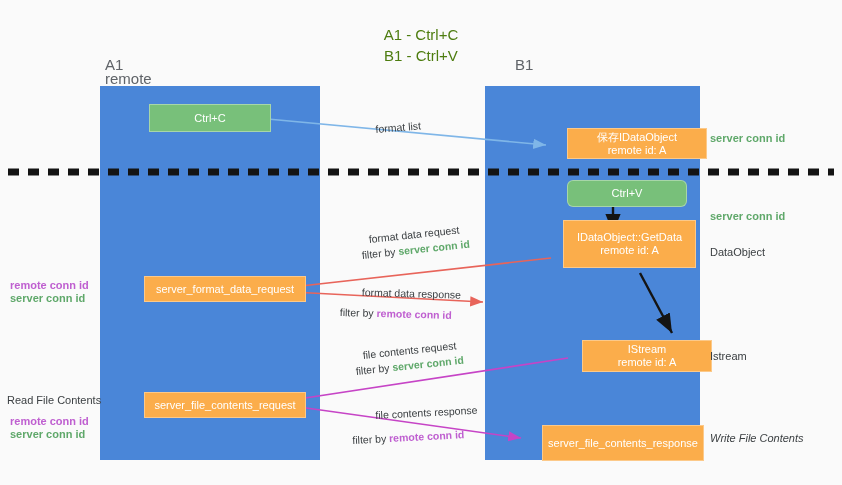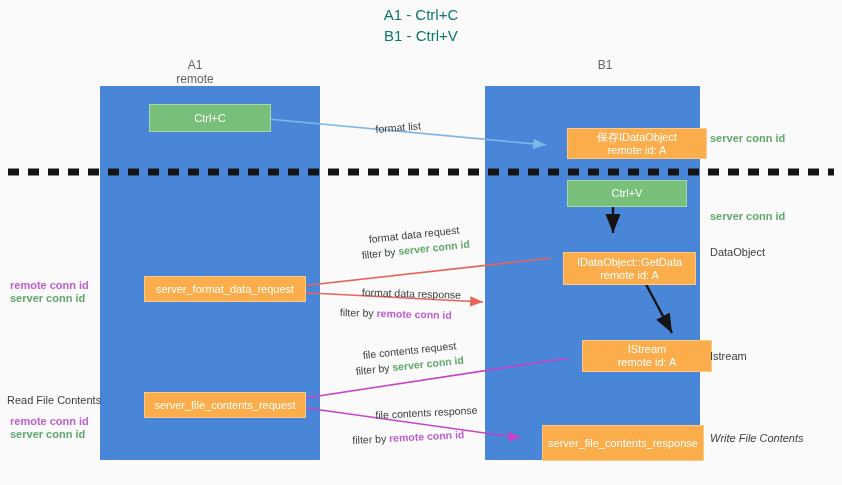--- a/index.html
+++ b/index.html
@@ -7,30 +7,30 @@
     width:842px;height:485px;
     background:#fafafa;
     font-family:"Liberation Sans", sans-serif;
     overflow:hidden;
     position:relative;
   }
   #stage{position:absolute;left:0;top:0;width:842px;height:485px;}
   svg#wires{position:absolute;left:0;top:0;width:842px;height:485px;pointer-events:none;}
 
   .title{
-    position:absolute;left:0;top:4px;width:842px;
-    text-align:center;color:#0f766e;font-size:15px;line-height:21px;
+    position:absolute;left:0;top:24px;width:842px;
+    text-align:center;color:#4d7c0f;font-size:15px;line-height:21px;
   }
 
   .lane{
     position:absolute;background:#4a86d8;
   }
   .lane-head{
-    position:absolute;text-align:center;color:#5f6368;
-    font-size:12px;line-height:14px;
+    position:absolute;color:#5f6368;
+    font-size:15px;line-height:14px;
   }
 
   .node{
     position:absolute;box-sizing:border-box;
     display:flex;flex-direction:column;align-items:center;justify-content:center;
     color:#ffffff;font-size:11px;line-height:13px;text-align:center;
     border:1px solid rgba(255,255,255,0.35);
     margin-left:14px;
   }
   .node.orange{background:#fbad4b;}
@@ -107,25 +107,25 @@
 
   <div class="node green" style="left:135px;top:104px;width:122px;height:28px;">
     <span class="l1">Ctrl+C</span>
   </div>
 
   <div class="node orange" style="left:553px;top:128px;width:140px;height:31px;">
     <span class="l1">保存IDataObject</span>
     <span class="l2">remote id: A</span>
   </div>
 
-  <div class="node green" style="left:553px;top:180px;width:120px;height:27px;">
+  <div class="node green" style="left:553px;top:180px;width:120px;height:27px;border-radius:6px;">
     <span class="l1">Ctrl+V</span>
   </div>
 
-  <div class="node orange" style="left:549px;top:252px;width:133px;height:33px;">
+  <div class="node orange" style="left:549px;top:220px;width:133px;height:48px;">
     <span class="l1">IDataObject::GetData</span>
     <span class="l2">remote id: A</span>
   </div>
 
   <div class="node orange" style="left:130px;top:276px;width:162px;height:26px;">
     <span class="l1">server_format_data_request</span>
   </div>
 
 
   <div class="node orange" style="left:568px;top:340px;width:130px;height:32px;">

